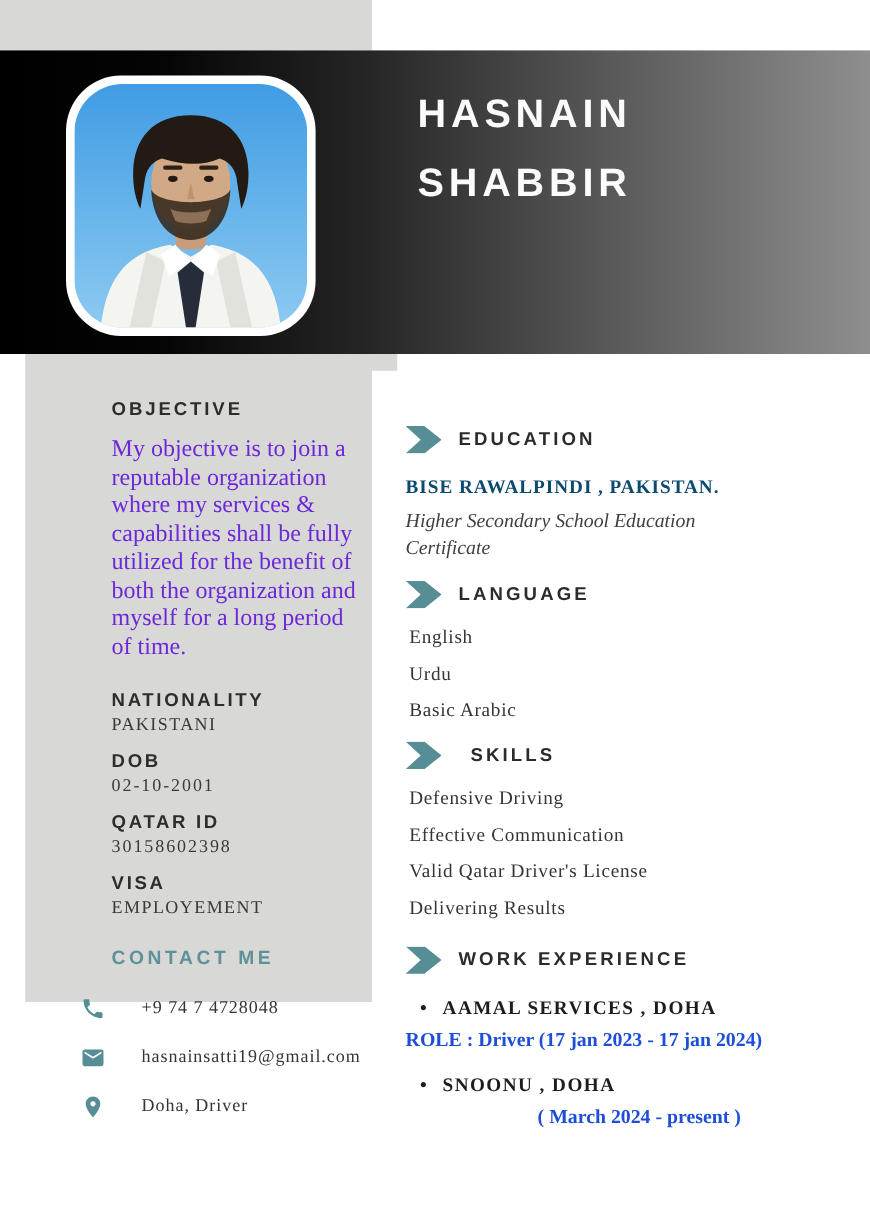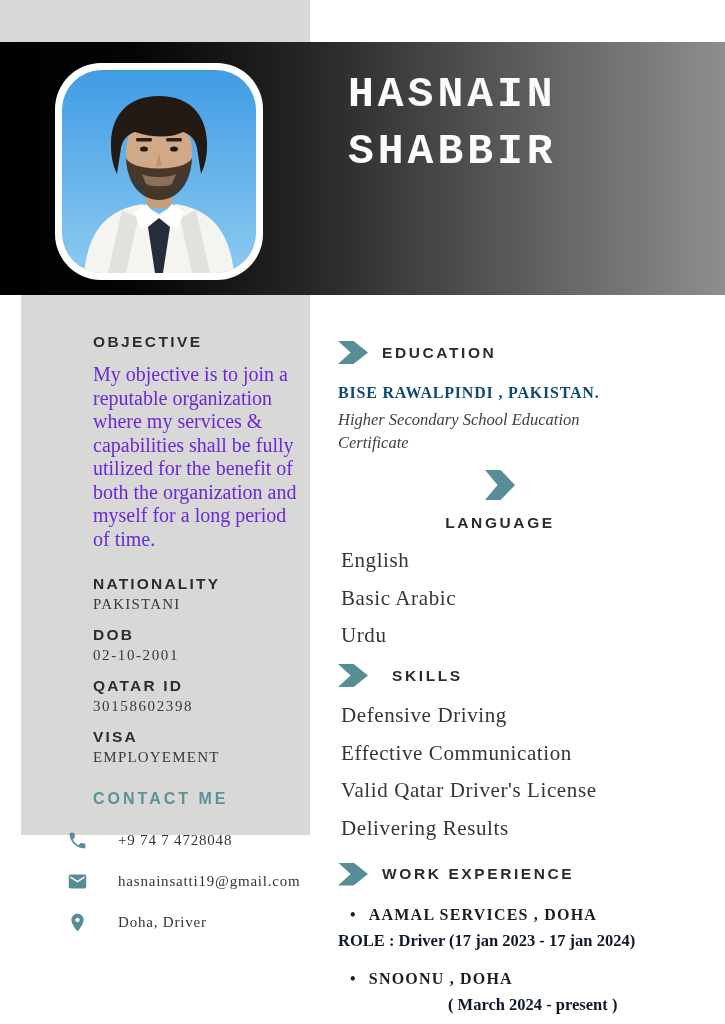--- a/index.html
+++ b/index.html
@@ -46,26 +46,25 @@
     display: block;
   }
 
   
   .name-block {
     position: absolute;
     left: 348px; top: 66px;
     color: #fbfbfb;
   }
   .name-line {
-    font-size: 43px;
+    font-size: 33px;
     font-weight: bold;
     letter-spacing: 4px;
     line-height: 57px;
     white-space: nowrap;
-    font-family: Liberation Mono, monospace;
   }
 
   
   .sidebar {
     position: absolute;
     left: 0; top: 295px;
     width: 310px; height: 540px;
     background: #d8d8d6;
     padding: 38px 26px 0 72px;
     margin-left: 21px;
@@ -124,21 +123,21 @@
   .contact-text {
     font-family: "Liberation Serif", serif;
     font-size: 15px;
     letter-spacing: 0.8px;
     color: #333333;
   }
 
   
   .main {
     position: absolute;
-    left: 310px; top: 295px;
+    left: 310px; top: 309px;
     width: 370px; height: 673px;
     background: #ffffff;
     padding: 46px 18px 0 28px;
   }
 
   .section-heading {
     display: flex;
     align-items: center;
     gap: 14px;
   }
@@ -166,25 +165,25 @@
   .edu-degree {
     margin-top: 6px;
     font-family: "Liberation Serif", serif;
     font-style: italic;
     font-size: 16.5px;
     line-height: 23px;
     color: #3f3f3f;
     width: 310px;
   }
 
-  .heading-language { margin-top: 16px; flex-direction: column; }
+  .heading-language { margin-top: 16px; }
   .plain-list { margin-top: 16px; }
   .plain-item {
     font-family: "Liberation Serif", serif;
-    font-size: 21px;
+    font-size: 16px;
     letter-spacing: 0.6px;
     color: #353535;
     margin-bottom: 12.5px;
     padding-left: 3px;
   }
 
   .heading-skills { margin-top: 16px; }
   .heading-skills .section-label { margin-left: 10px; }
 
   .heading-work { margin-top: 22px; text-align: right; }
@@ -199,21 +198,21 @@
     padding-left: 12px;
   }
   .job-company::before {
     content: "\2022";
     margin-right: 12px;
   }
   .job-role {
     font-family: "Liberation Serif", serif;
     font-weight: bold;
     font-size: 16.5px;
-    color: #0f172a;
+    color: #1d4ed8;
     margin-top: 7px;
   }
   .job + .job { margin-top: 19px; }
   .job-role.indented { margin-left: 110px; }
 </style>
 </head>
 <body>
 
 <div class="page">
 
@@ -322,22 +321,22 @@
       <div class="edu-school">BISE RAWALPINDI , PAKISTAN.</div>
       <div class="edu-degree">Higher Secondary School Education Certificate</div>
     </div>
 
     <div class="section-heading heading-language">
       <span class="arrow-icon"></span>
       <span class="section-label">LANGUAGE</span>
     </div>
     <div class="plain-list">
       <div class="plain-item">English</div>
+      <div class="plain-item">Urdu</div>
       <div class="plain-item">Basic Arabic</div>
-      <div class="plain-item">Urdu</div>
     </div>
 
     <div class="section-heading heading-skills">
       <span class="arrow-icon"></span>
       <span class="section-label">SKILLS</span>
     </div>
     <div class="plain-list">
       <div class="plain-item">Defensive Driving</div>
       <div class="plain-item">Effective Communication</div>
       <div class="plain-item">Valid Qatar Driver's License</div>

